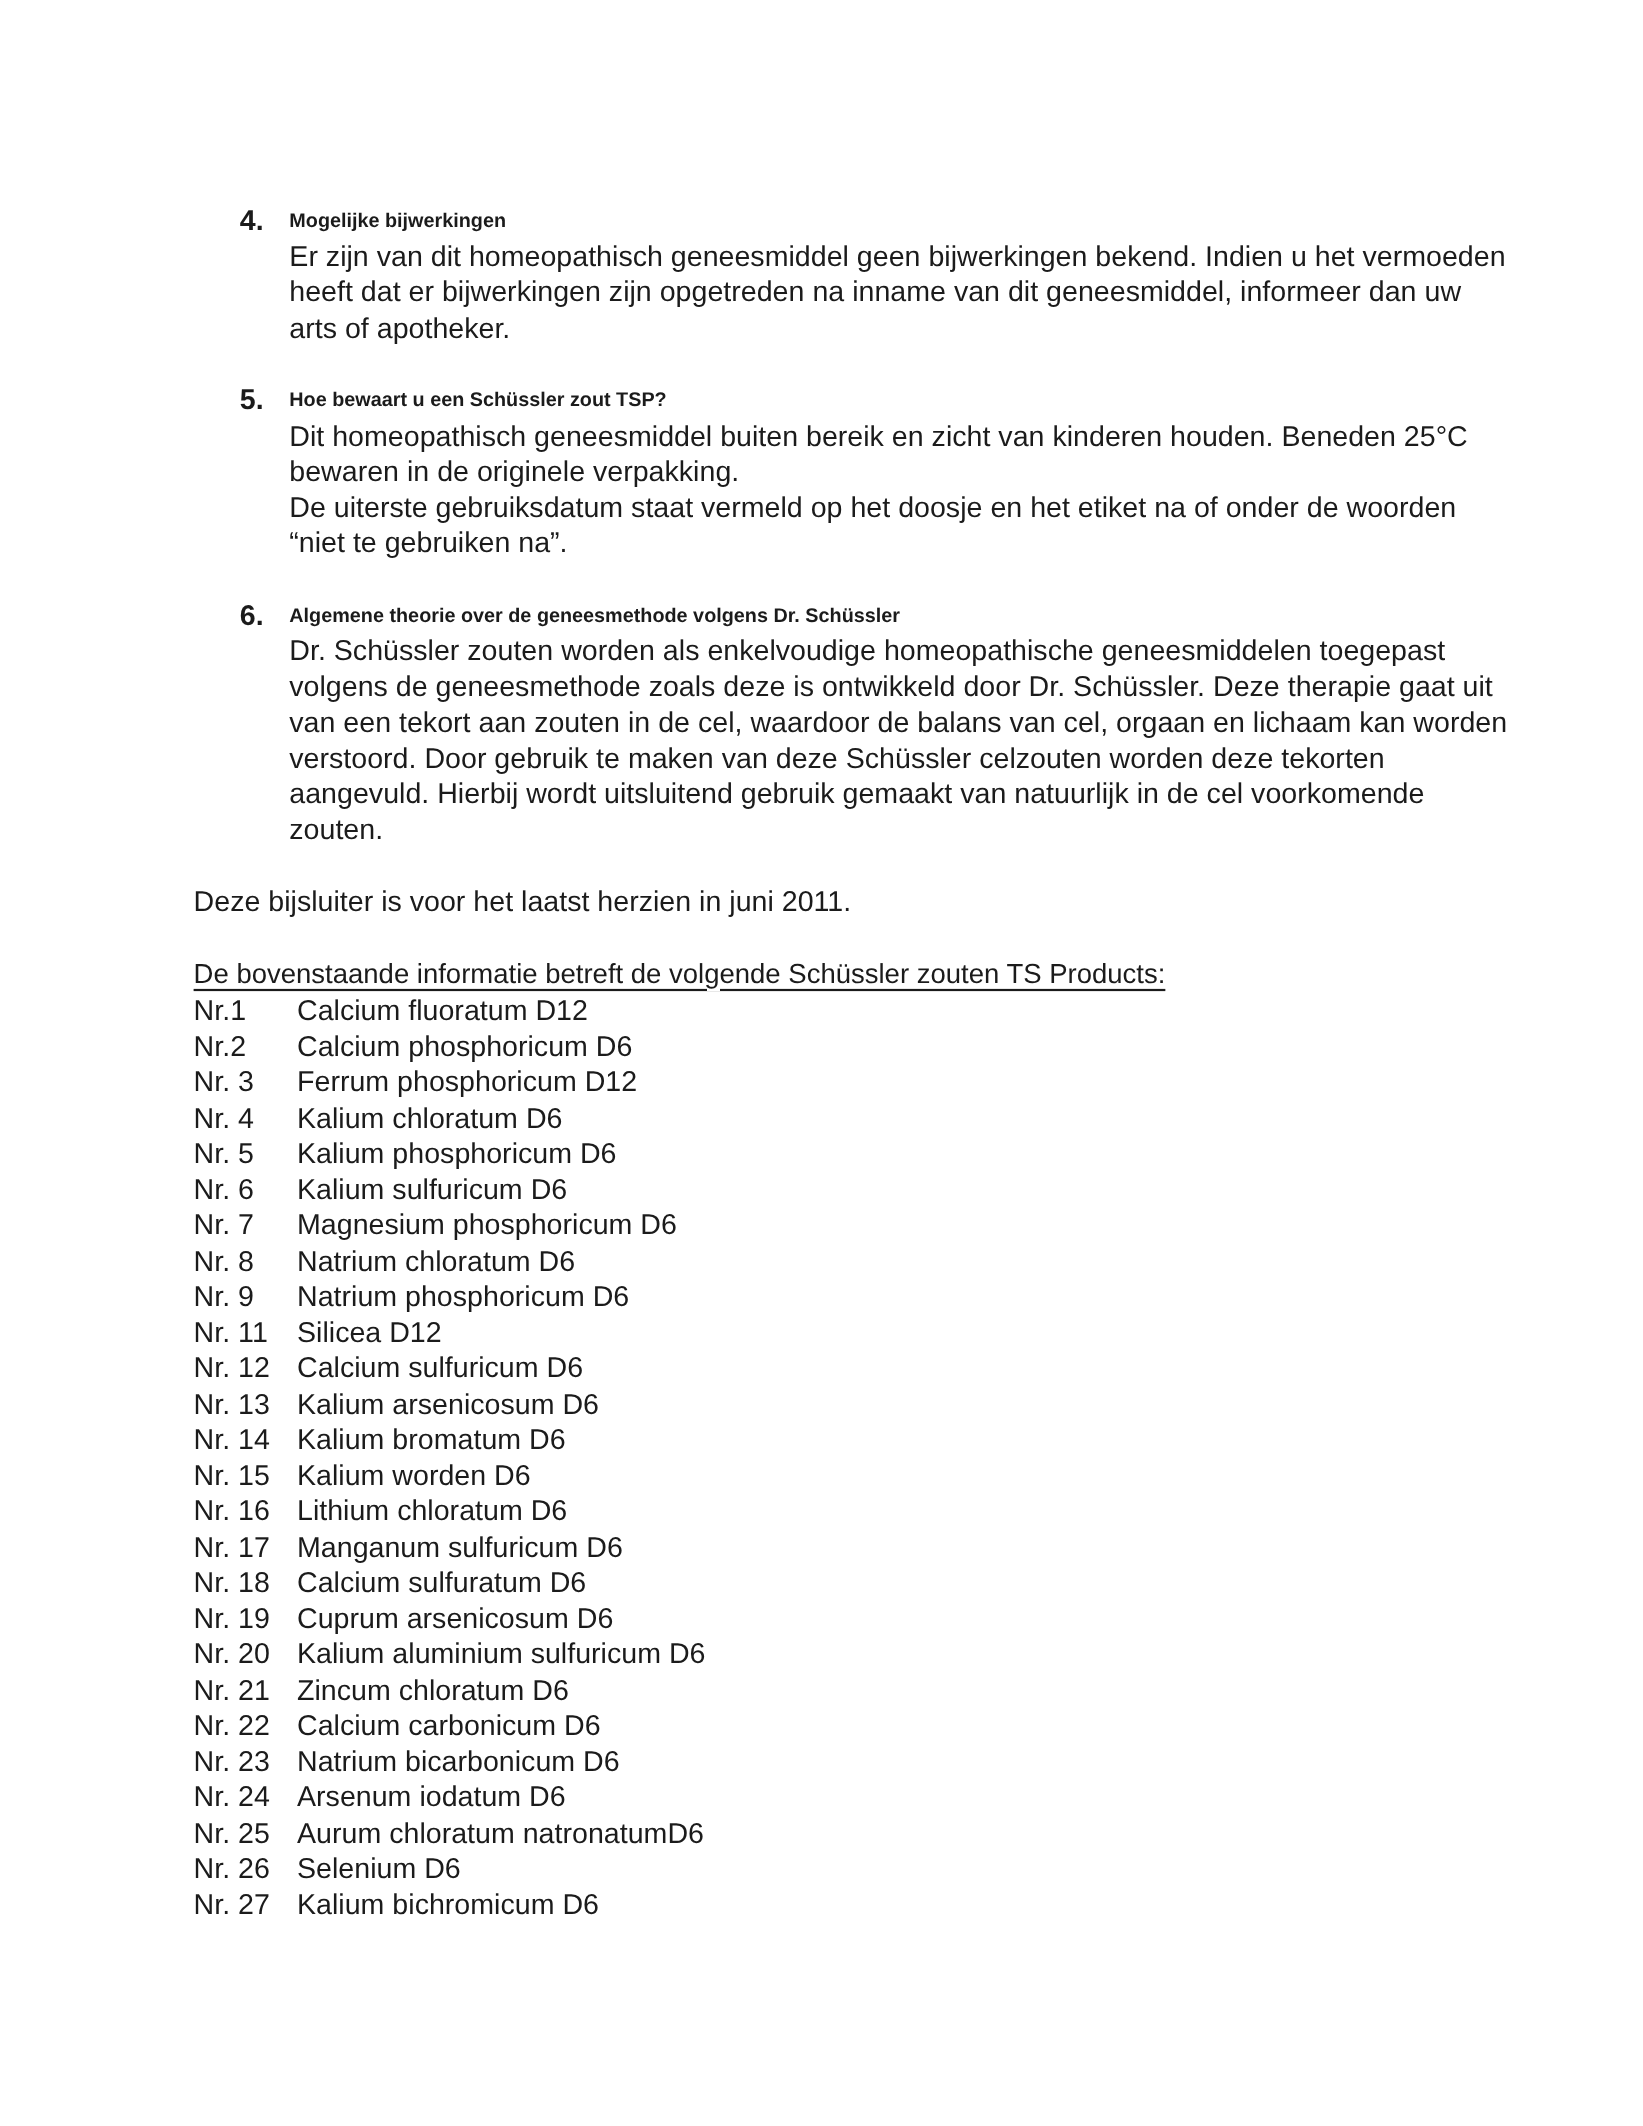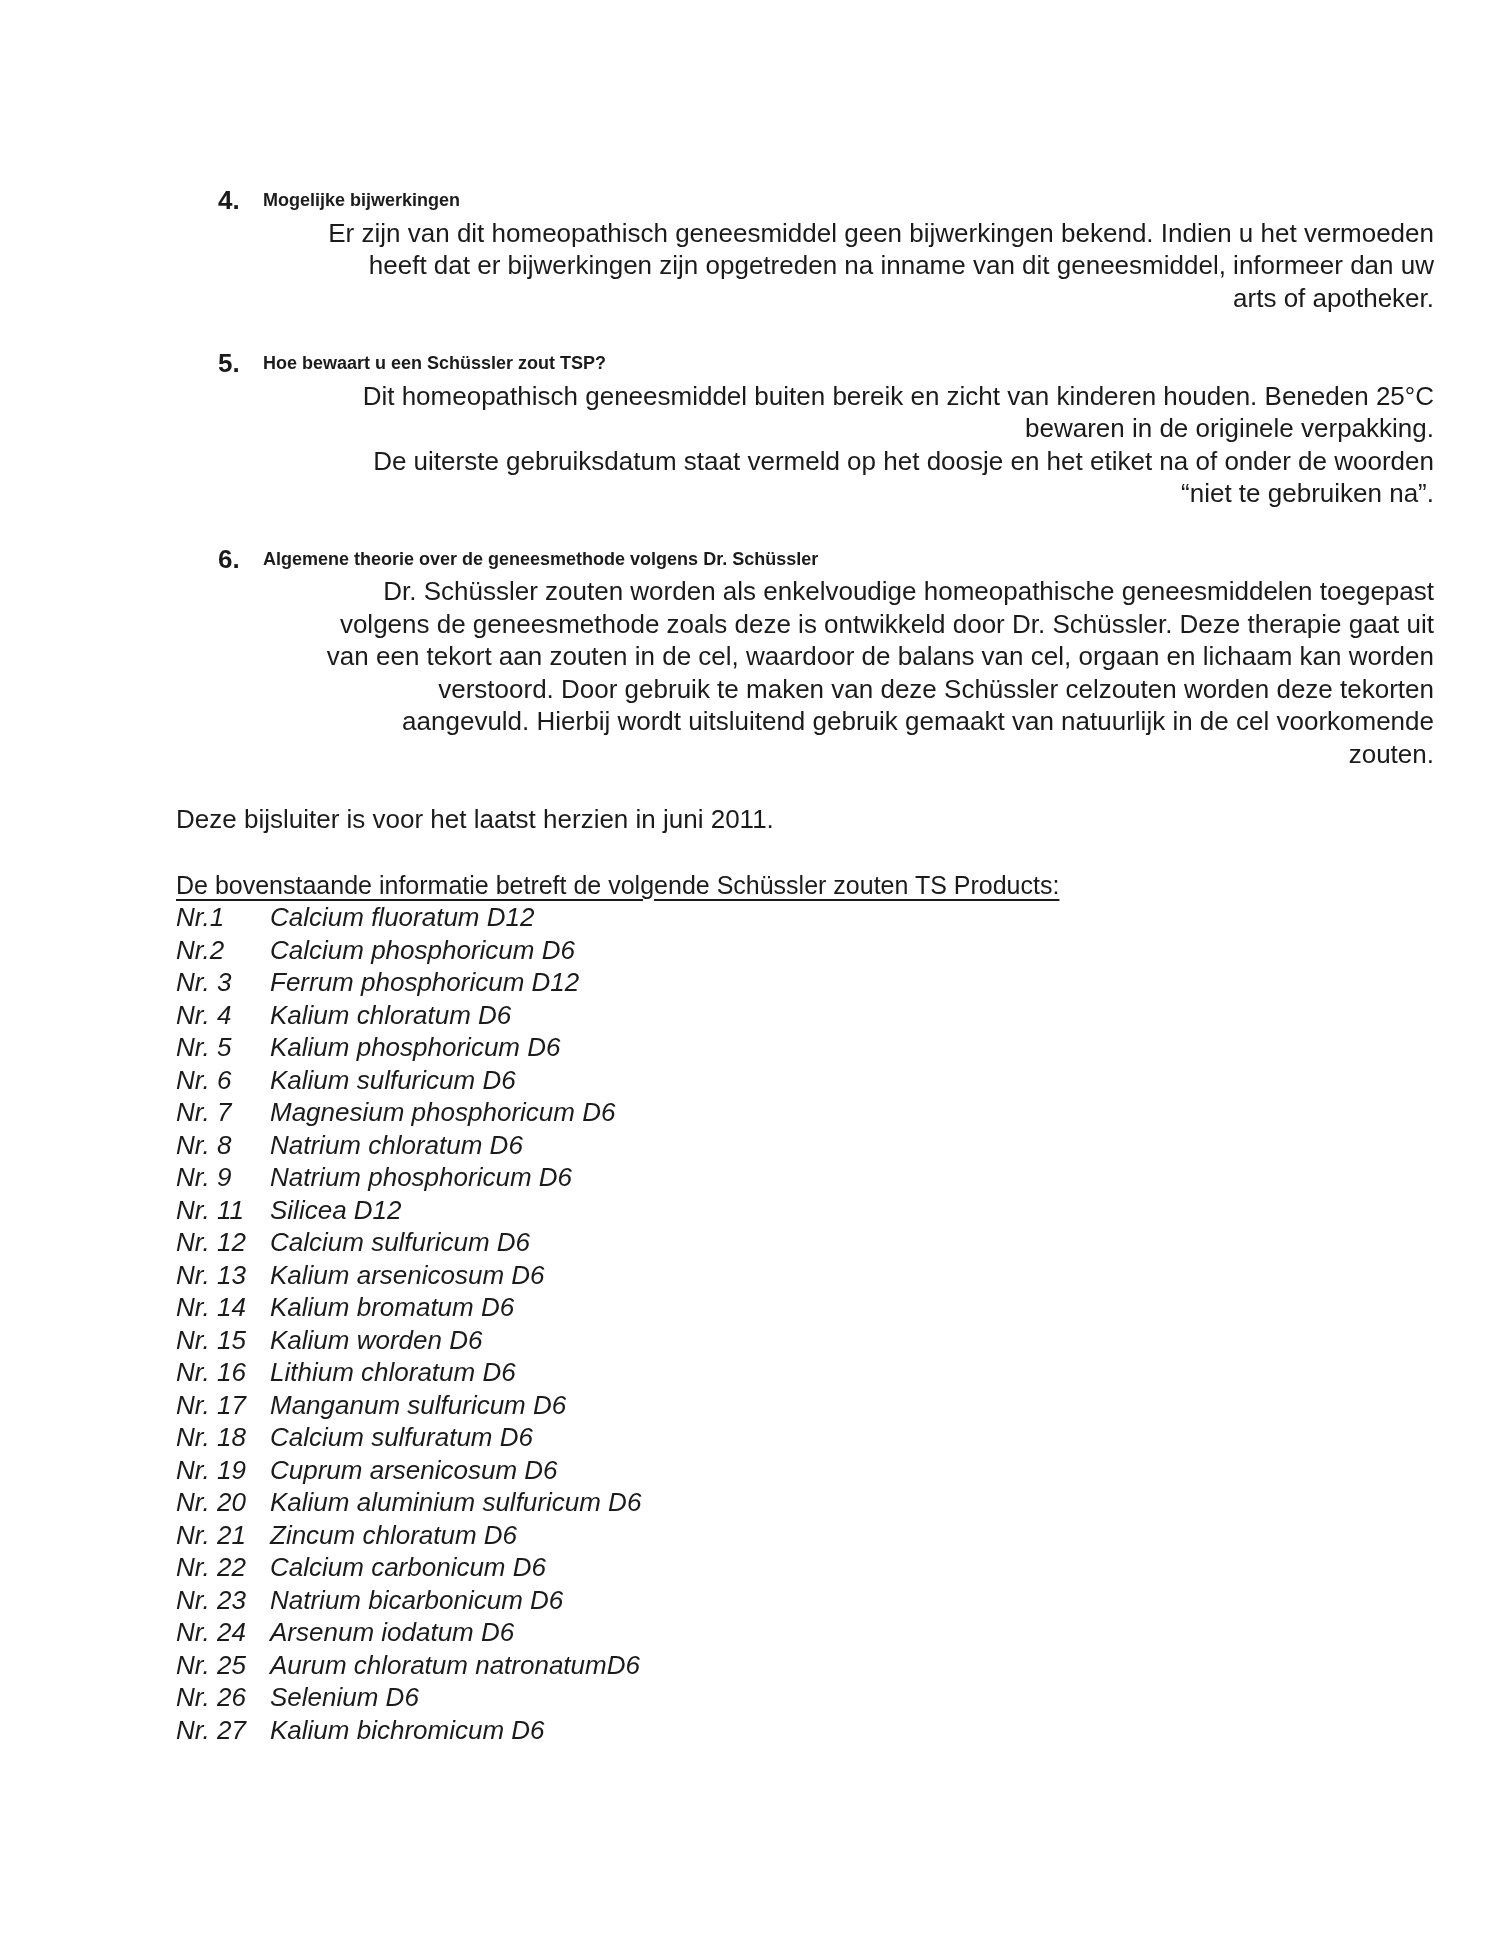--- a/index.html
+++ b/index.html
@@ -35,33 +35,33 @@
     width: 45px;
     flex: none;
   }
   .sec-title {
     margin: 0;
     font-size: 18px;
     line-height: 32.5px;
     font-weight: bold;
   }
   .sec-body { margin-left: 87px; }
-  .body-line { white-space: pre; text-align: right; }
+  .body-line { white-space: pre; }
   .revision-note { margin: 0 0 33px 0; }
   .products-heading {
     display: inline-block;
     text-decoration: underline;
     text-decoration-thickness: 2px;
     text-underline-offset: 5px;
     margin: 0;
     font-size: 25px;
     font-weight: normal;
     line-height: 32.5px;
   }
-  .product-row { display: flex; font-style: italic; }
+  .product-row { display: flex; }
   .product-nr {
     width: 94px;
     flex: none;
   }
 </style>
 </head>
 <body>
 
 <div class="page">
 

